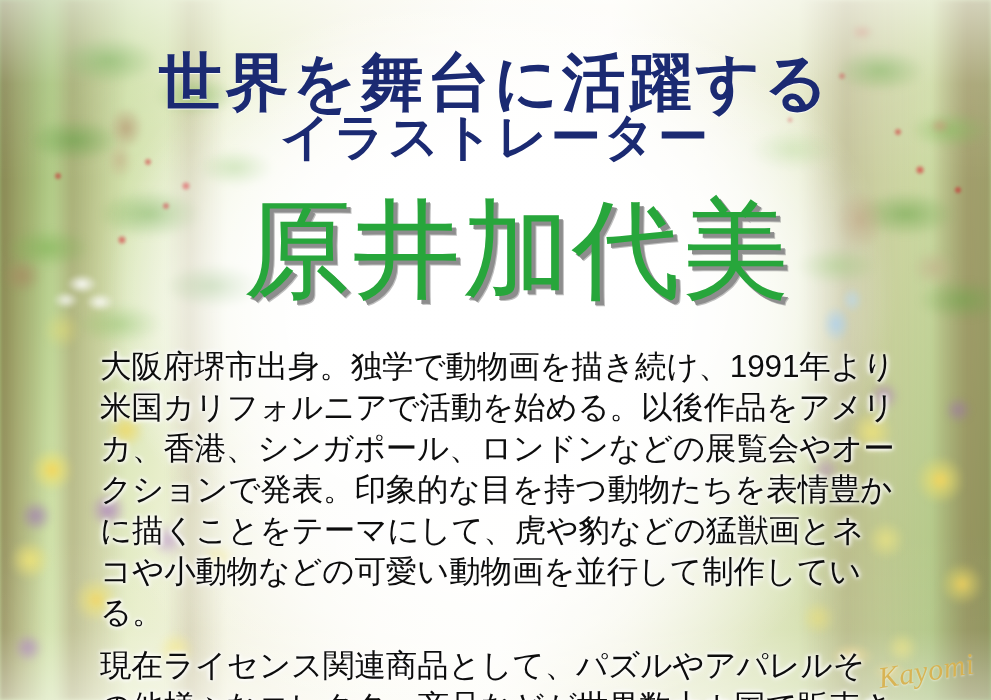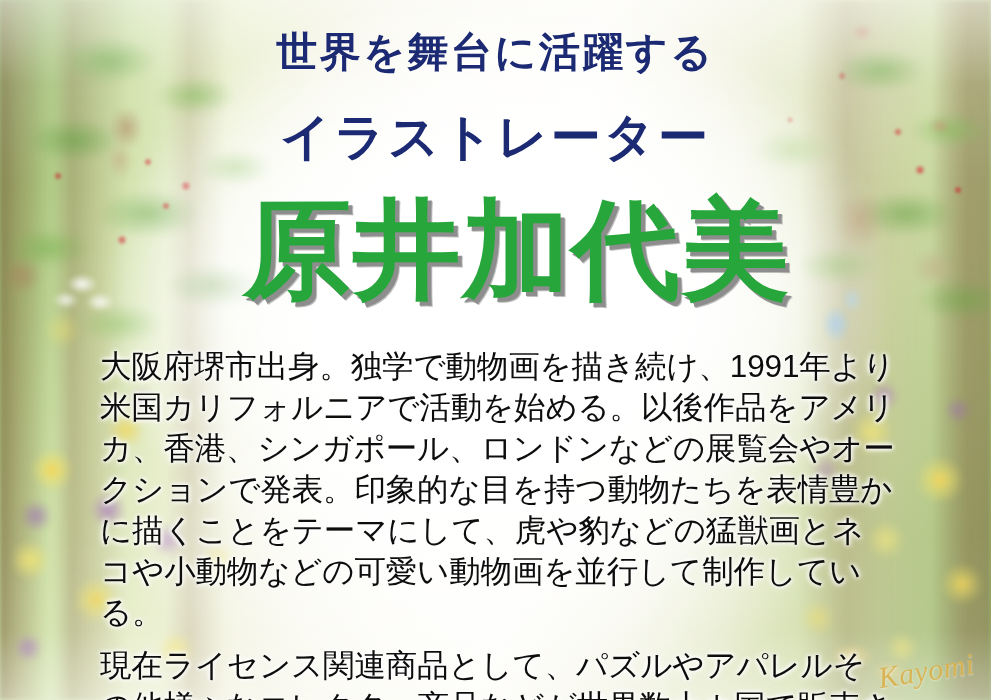--- a/index.html
+++ b/index.html
@@ -169,31 +169,31 @@
     left: 0;
     right: 0;
     text-align: center;
     color: #1b2a72;
     font-family: "Liberation Serif", "DejaVu Serif", serif;
     font-weight: 700;
     letter-spacing: 0.06em;
     white-space: nowrap;
     text-shadow: 0 1px 1px rgba(255,255,255,0.85);
   }
-  #headline-line1 { top: 32px; font-size: 41px; line-height: 1; }
+  #headline-line1 { top: 52px; font-size: 63px; line-height: 1; }
   #headline-line2 { top: 112px; font-size: 50px; line-height: 1; }
 
   #artist-name {
     position: absolute;
     top: 196px;
     left: 0;
     right: 0;
     text-align: center;
     font-family: "Liberation Sans", "DejaVu Sans", sans-serif;
-    font-weight: 700;
+    font-weight: 400;
     font-size: 108px;
     line-height: 1;
     letter-spacing: 0.015em;
     color: #27a63b;
     white-space: nowrap;
     text-shadow:
       4px 4px 0 #8d8d8d,
       5px 5px 0 rgba(141,141,141,0.55);
     padding-left: 43px;
   }

